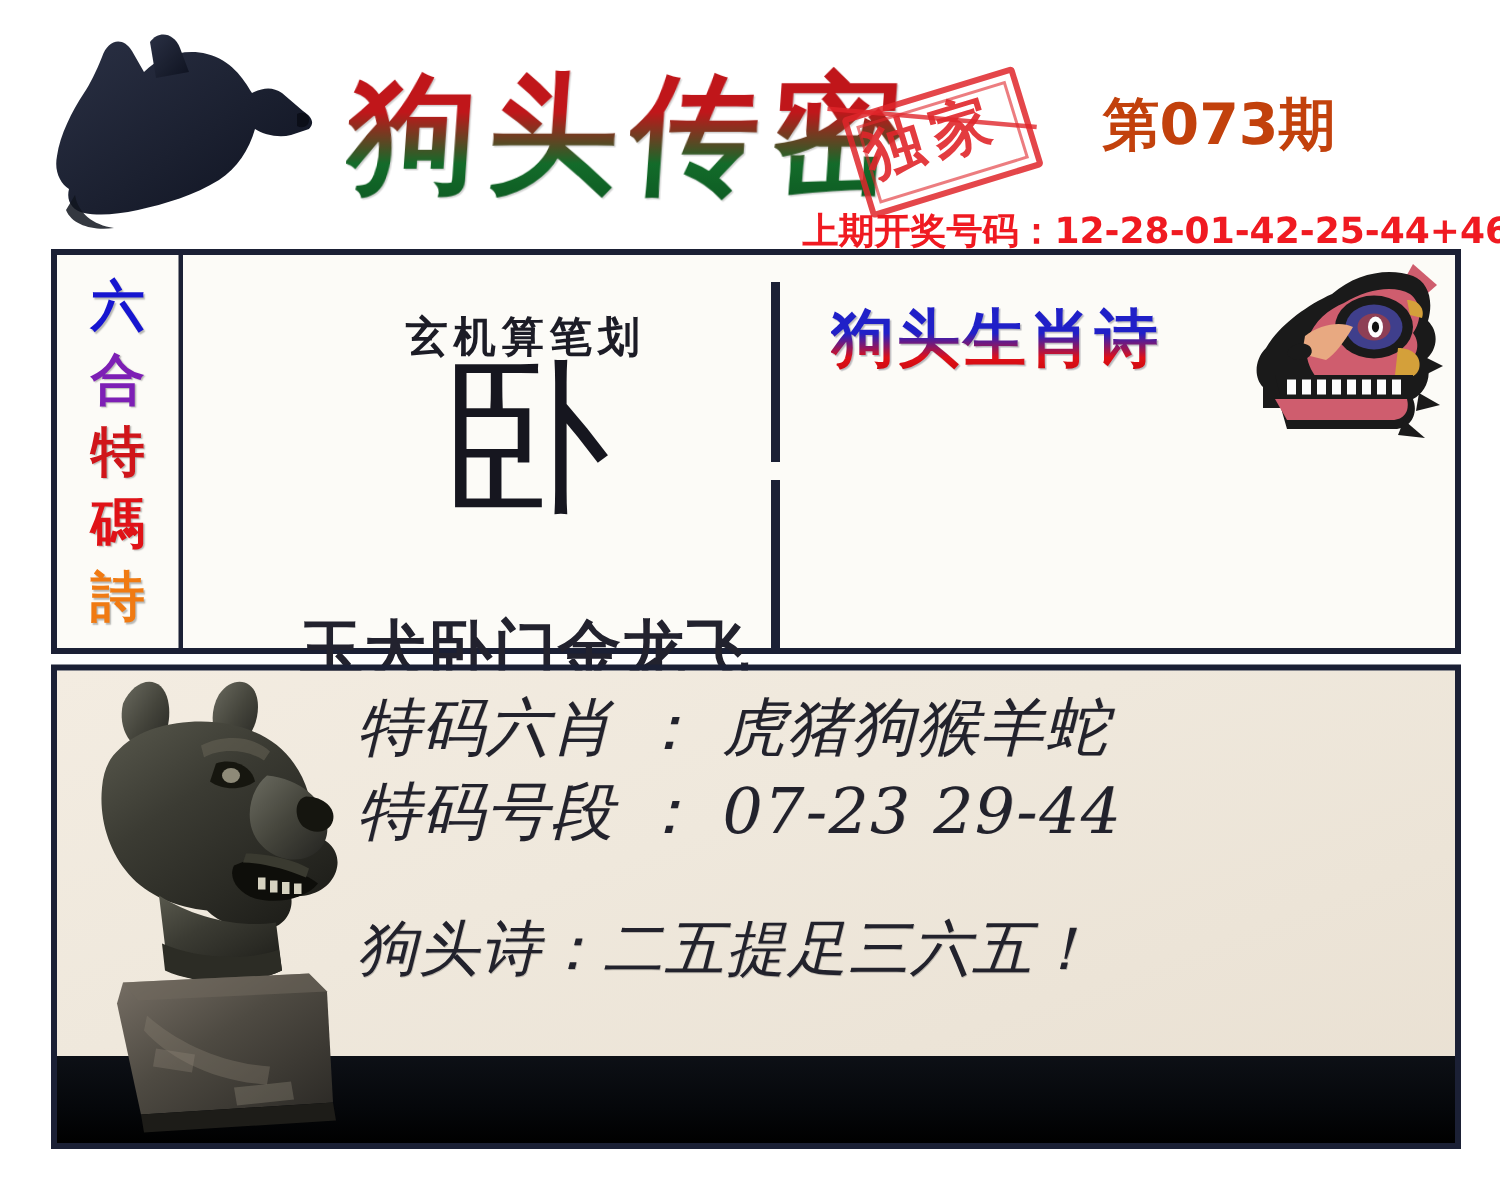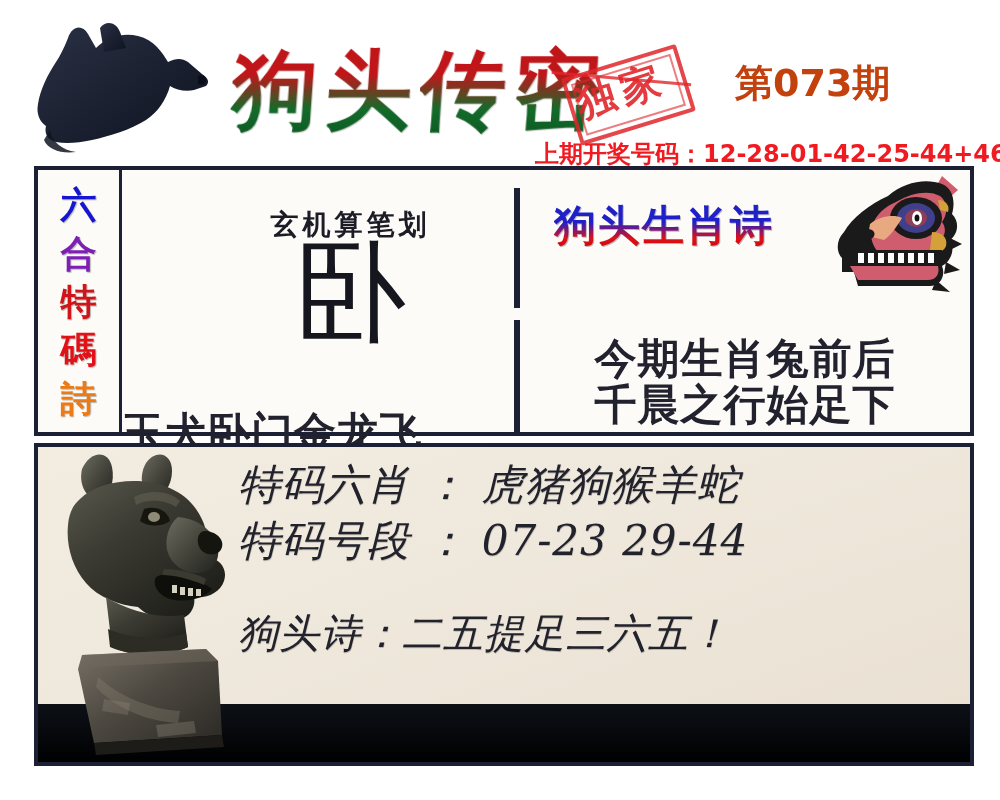--- a/index.html
+++ b/index.html
@@ -112,21 +112,21 @@
     font-family:"DejaVu Serif","Liberation Serif",serif;
     letter-spacing:4px;
   }
   .bigchar{
     position:absolute;left:0;right:0;top:34px;text-align:center;
     font-size:112px;line-height:118px;color:#16161f;
     font-family:"DejaVu Serif","Liberation Serif",serif;
     font-weight:normal;
   }
   .poem-left{
-    position:absolute;left:0;right:0;bottom:4px;
+    position:absolute;left:0;right:0;bottom:4px;text-align:center;
   }
   .poem-left div{
     font-size:42px;line-height:46px;color:#22222e;font-weight:bold;
     font-family:"DejaVu Sans","Liberation Sans",sans-serif;
     letter-spacing:1px;white-space:nowrap;
   }
 
   
   .vdiv{
     position:absolute;left:476px;top:18px;width:6px;height:120px;background:#1b2035;
@@ -283,24 +283,20 @@
               <rect x="126" y="79" width="6" height="10"></rect>
               <rect x="136" y="79" width="6" height="10"></rect>
             </g>
             <path fill="#1a1a1a" d="M158 64 L170 70 L158 76 Z"></path>
             <path fill="#1a1a1a" d="M154 88 L168 96 L152 100 Z"></path>
             <path fill="#1a1a1a" d="M144 106 L158 118 L140 116 Z"></path>
             <path fill="#d4a03a" d="M146 26 C154 26 158 32 156 38 L148 36 Z"></path>
           </svg>
         </div>
 
-        <div class="poem-right">
-          <div>今期生肖兔前后</div>
-          <div>千晨之行始足下</div>
-        </div>
       </div>
 
     </div>
   </div>
 
   <div class="bottom">
     <div class="darkfloor"></div>
 
     <div class="bronze">
       <svg viewBox="0 0 240 315" xmlns="http://www.w3.org/2000/svg">

